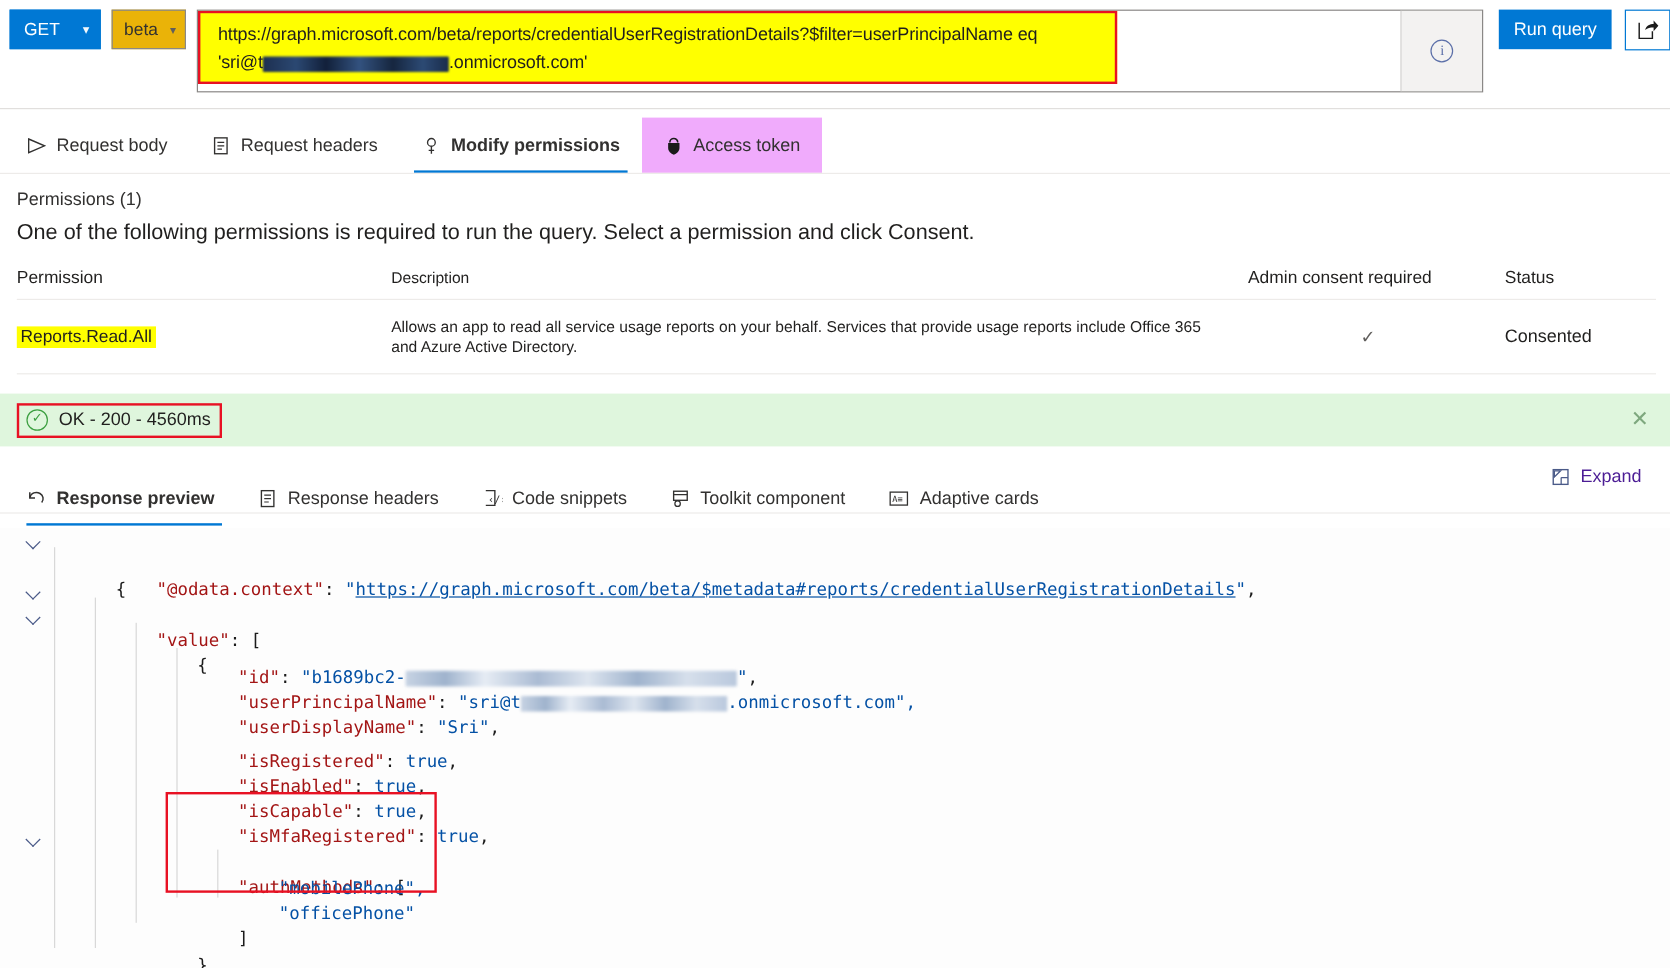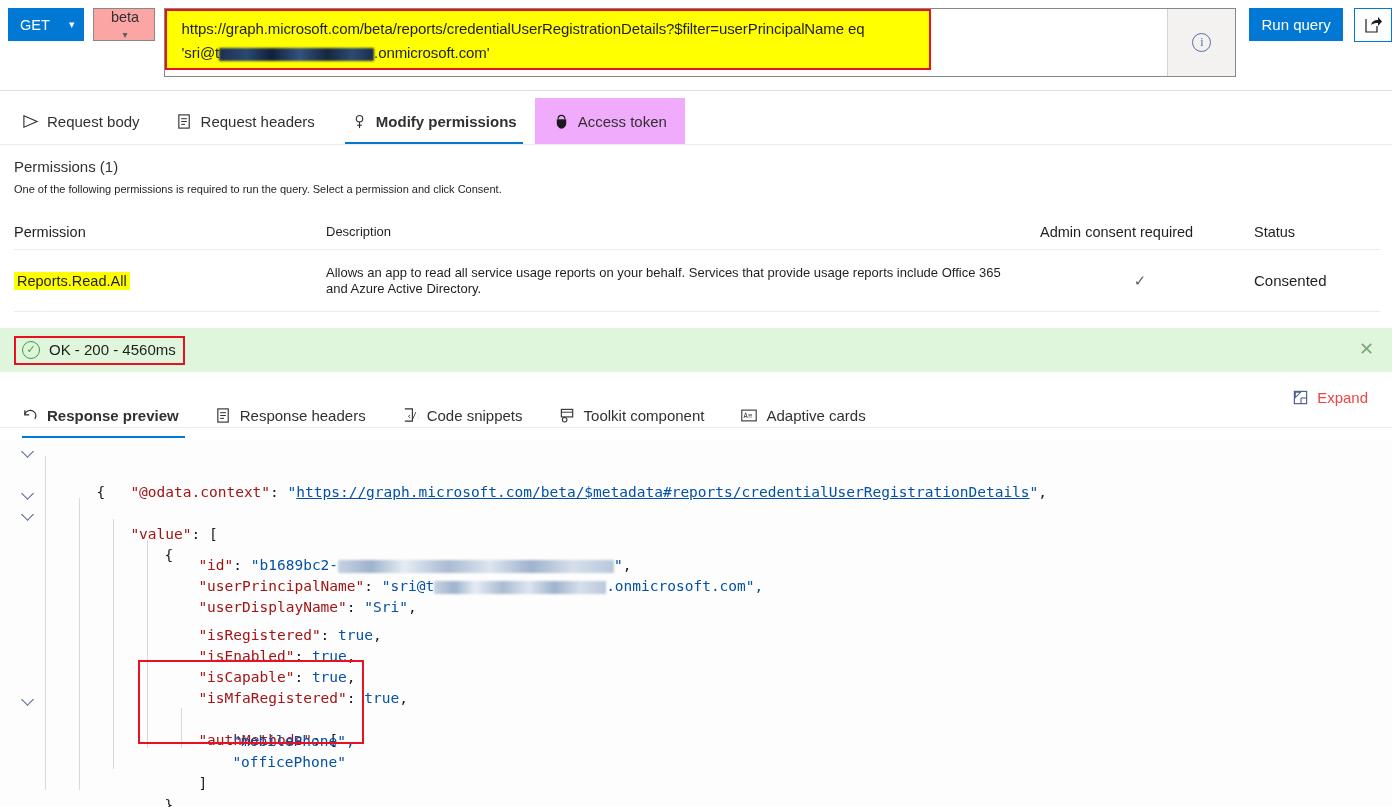--- a/index.html
+++ b/index.html
@@ -23,26 +23,25 @@
     margin-left: 8px; width: 85px; height: 33px;
     background: #0078d4; color: #ffffff;
     border: 1px solid #0078d4;
     display: flex; align-items: center; justify-content: space-between;
     padding: 0 9px 0 11px;
     font-size: 14.5px;
   }
   .method-select .chev { font-size: 11px; opacity: .95; }
   .version-select {
     margin-left: 9px; width: 68px; height: 33px;
-    background: #fca5a5; color: #323130;
+    background: #eab308; color: #323130;
     border: 1px solid #8a8886;
     display: flex; align-items: center; justify-content: space-between;
     padding: 0 7px 0 9px;
     font-size: 14.5px;
-    flex-direction: column;
   }
   .version-select .chev { font-size: 10px; color: #605e5c; }
 
   .url-wrap {
     position: relative;
     margin-left: 9px;
     width: 1242px; height: 69px;
     border: 1px solid #8a8886;
     background: #ffffff;
     display: flex;
@@ -140,21 +139,21 @@
     width: 1392px; height: 1px; background: #edebe9;
   }
 
   
   .perm-title {
     position: absolute; left: 14px; top: 158px;
     font-size: 15px; color: #323130;
   }
   .perm-sub {
     position: absolute; left: 14px; top: 183px;
-    font-size: 11px; color: #201f1e;
+    font-size: 18px; color: #201f1e;
   }
   .perm-table {
     position: absolute; left: 14px; top: 214px;
     width: 1366px;
   }
   .perm-head {
     display: flex; align-items: center;
     height: 36px; font-size: 14.5px; color: #201f1e;
     border-bottom: 1px solid #edebe9;
   }
@@ -203,21 +202,21 @@
   }
 
   
   .resp-tabs {
     position: absolute; left: 10px; top: 392px;
     height: 46px; display: flex; align-items: stretch;
   }
   .expand-btn {
     position: absolute; right: 24px; top: 389px;
     display: flex; gap: 8px;
-    font-size: 15px; color: #ef4444; cursor: pointer;
+    font-size: 15px; color: #4c1d95; cursor: pointer;
   }
   .hr-resp {
     position: absolute; left: 0; top: 427px;
     width: 1392px; height: 1px; background: #edebe9;
   }
 
   
   .json {
     position: absolute; left: 0; top: 440px;
     width: 1392px; height: 367px;

